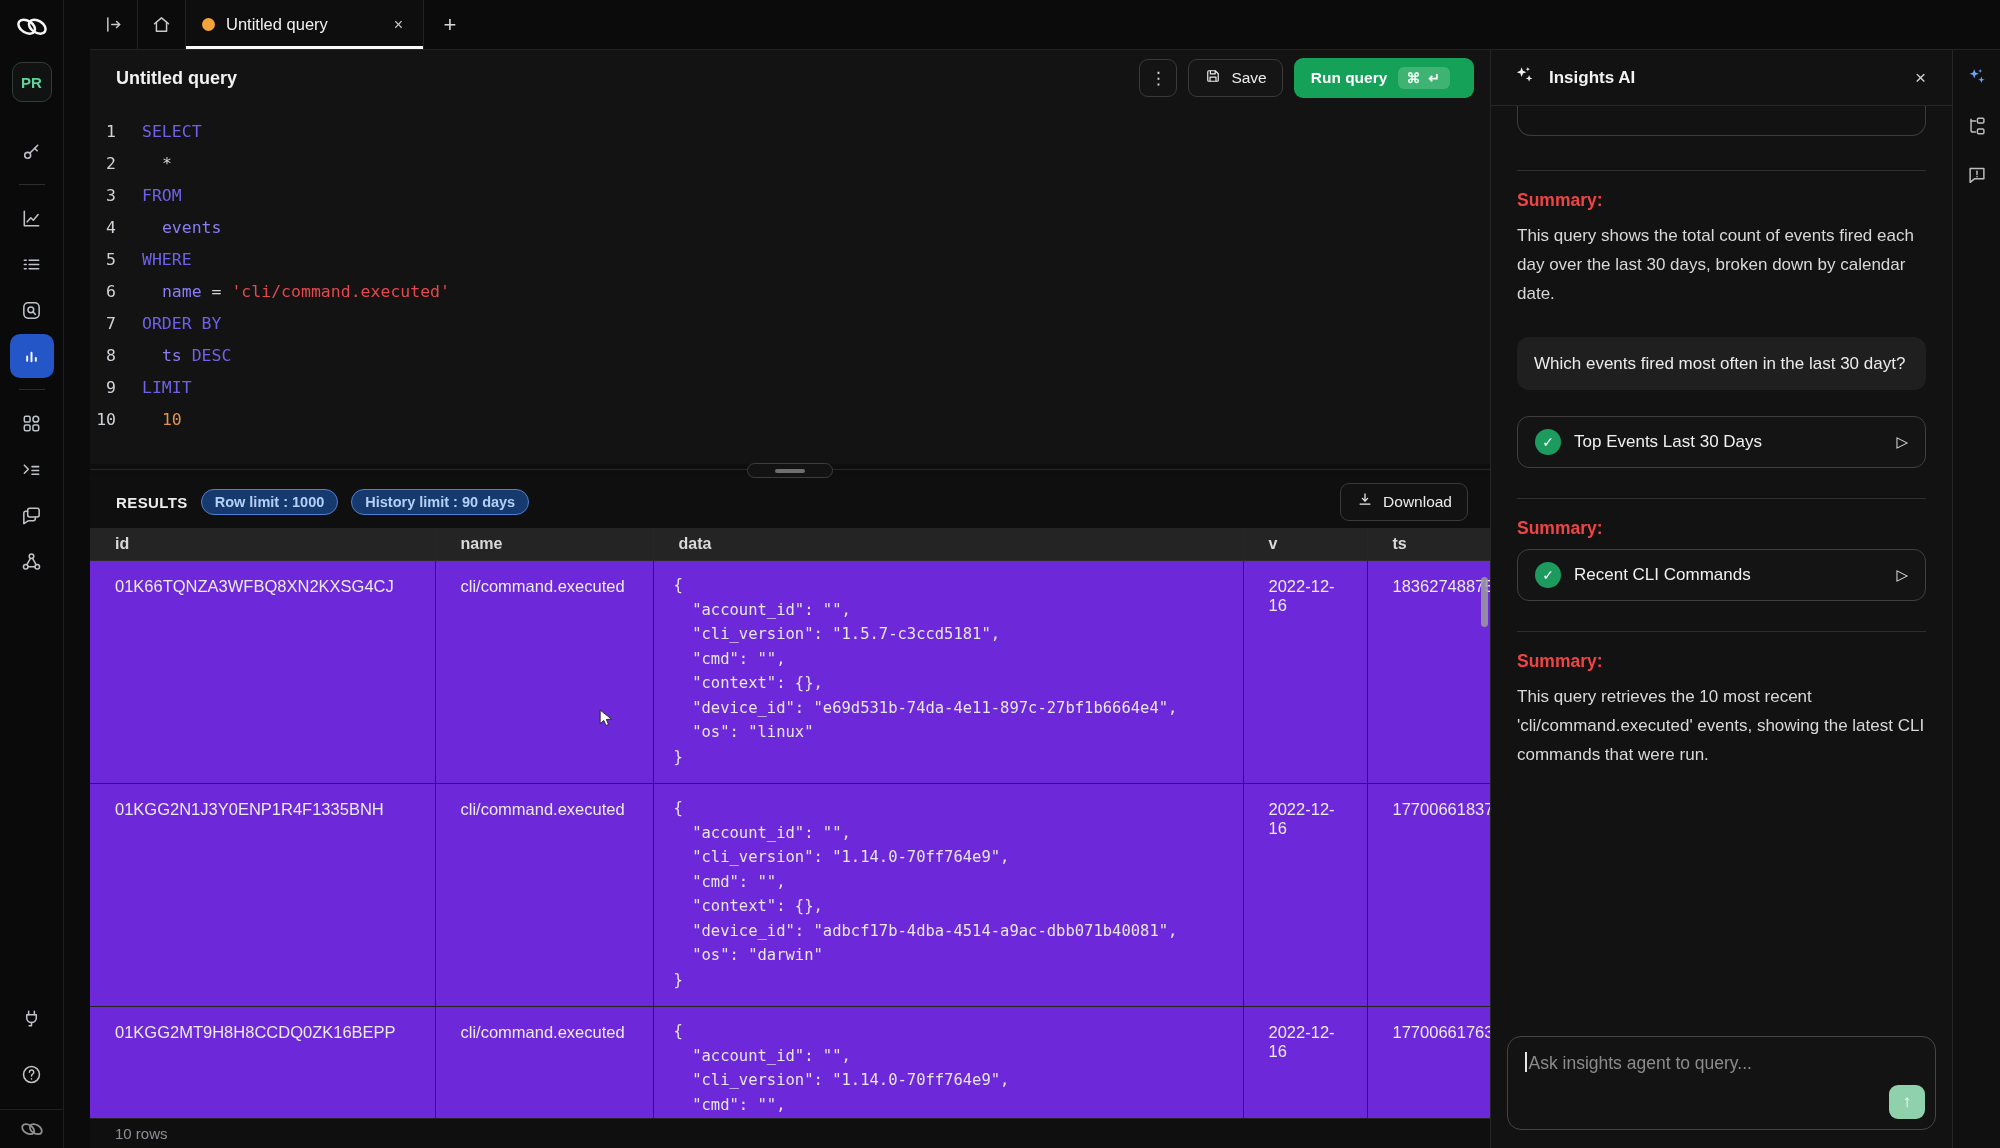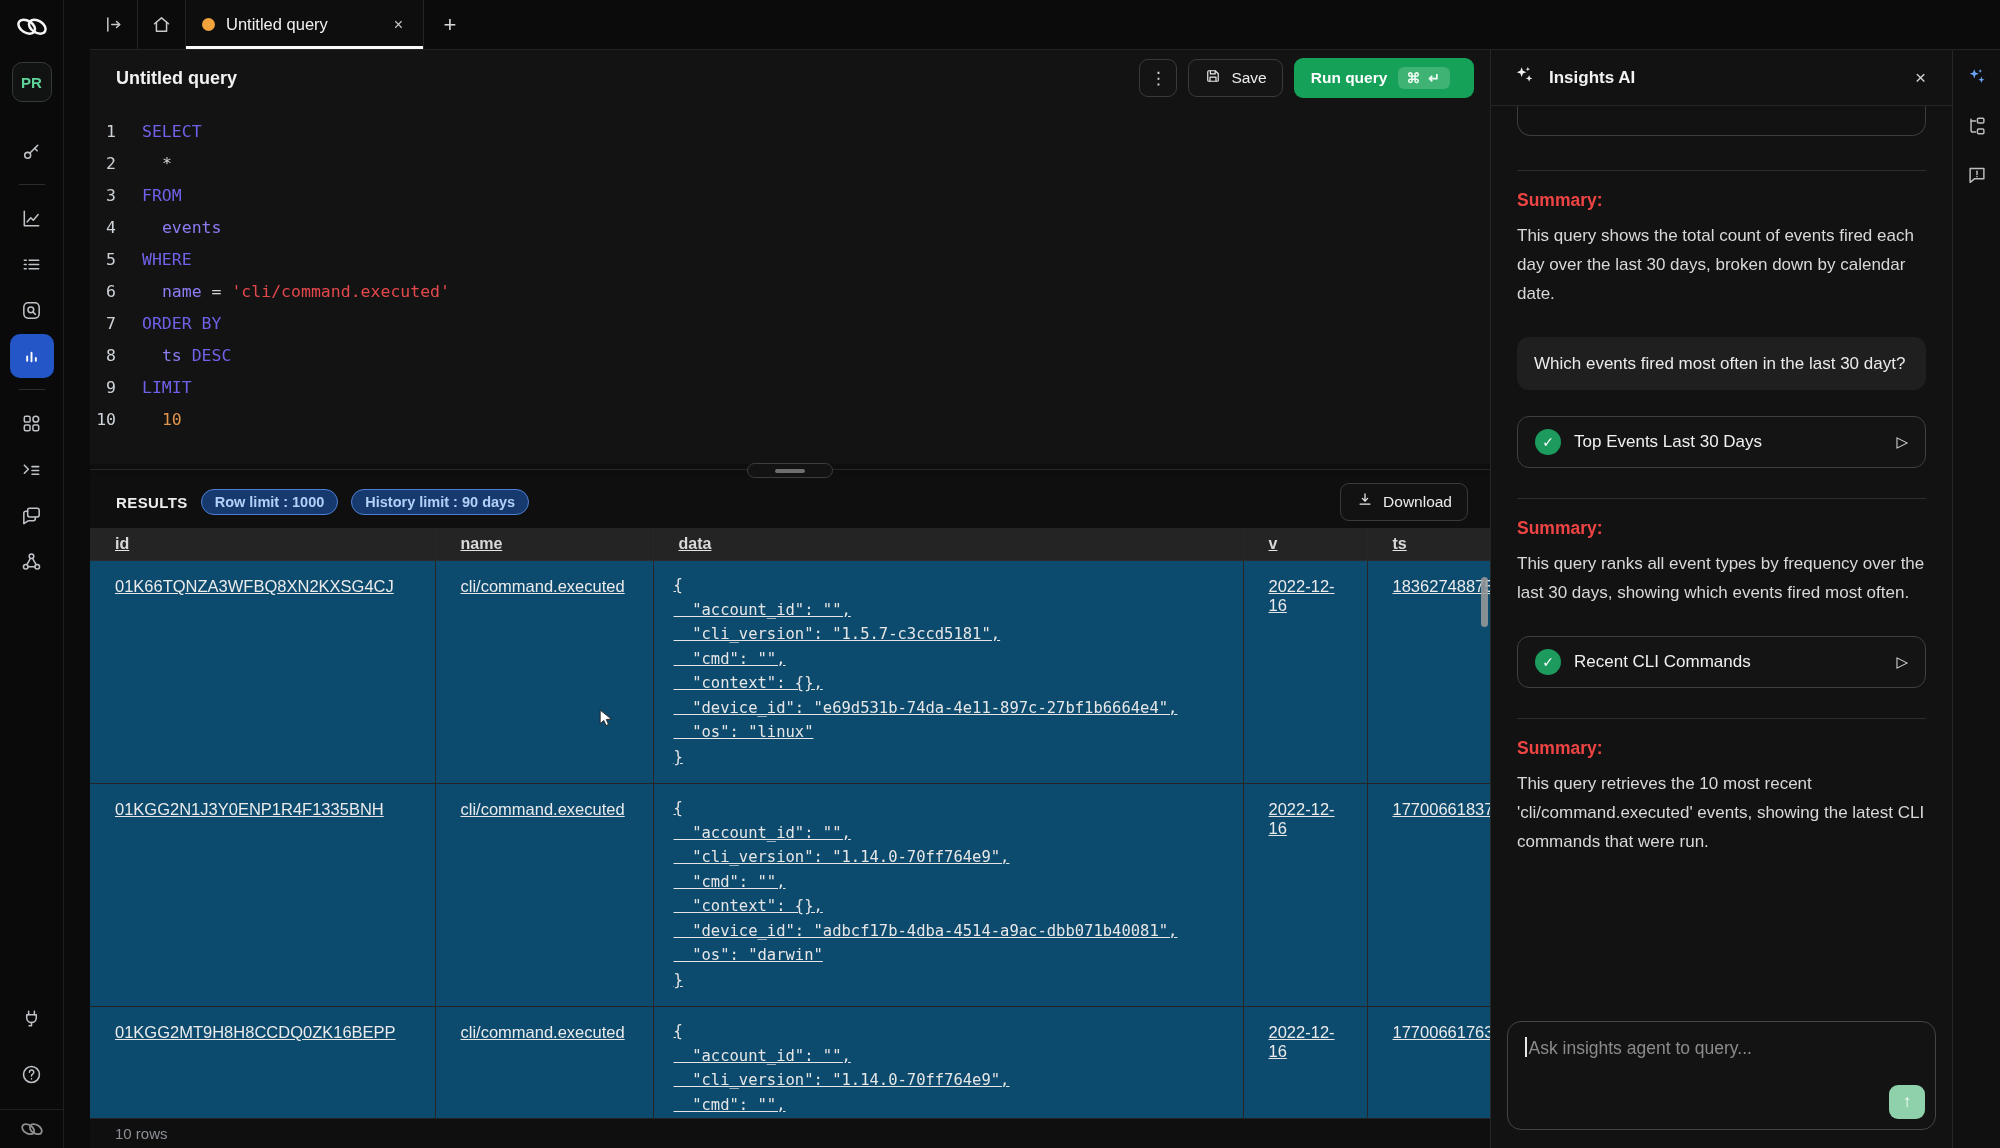--- a/index.html
+++ b/index.html
@@ -58,21 +58,21 @@
   .split-pill { position:absolute; left:50%; top:-1px; transform:translateX(-50%); width:86px; height:15px; border:1px solid #3d3d3d; border-radius:999px; background:#131313; display:flex; align-items:center; justify-content:center; cursor:row-resize; }
   .split-pill i { width:30px; height:4px; border-radius:2px; background:#6f6f6f; }
 
   .results-bar { height:52px; flex:none; display:flex; align-items:center; gap:13px; padding:0 22px 0 26px; background:#0f0f0f; }
   .results-label { font-size:15px; font-weight:bold; letter-spacing:.4px; color:#ececec; }
   .limit-badge { border:1.5px solid #4d7fd6; background:#173a6e; color:#b3d0f8; border-radius:999px; padding:4px 13px; font-size:14.5px; font-weight:600; white-space:nowrap; }
   .btn-download { margin-left:auto; height:38px; border:1px solid #3a3a3a; border-radius:9px; background:#121212; color:#ececec; font-size:15.5px; display:flex; align-items:center; gap:9px; padding:0 15px; cursor:pointer; }
   .btn-download svg { width:18px; height:18px; }
 
   table.results { width:100%; border-collapse:collapse; table-layout:fixed; }
-  .tbl-wrap { flex:1; min-height:0; overflow:hidden; background:#0c4a6e;text-decoration:underline; }
+  .tbl-wrap { flex:1; min-height:0; overflow:hidden; background:#6d28d9; }
   th,td { border-right:1px solid #272727; vertical-align:top; text-align:left; }
   th:last-child, td:last-child { border-right:none; }
   thead th { background:#242424; color:#d9d9d9; font-size:16px; font-weight:bold; padding:7px 14px 7px 25px; border-bottom:1px solid #2c2c2c; }
   tbody td { color:#ebebeb; font-size:16.5px; padding:16px 14px 16px 25px; border-bottom:1px solid #242424; }
   td.c-data { padding:12px 14px 14px 20px; }
   td.c-data pre { font-family:"DejaVu Sans Mono","Liberation Mono",monospace; font-size:15.5px; line-height:24.5px; color:#e6e6e6; }
   .col-id { width:345px; } .col-name { width:218px; } .col-data { width:590px; } .col-v { width:124px; } .col-ts { width:149px; }
   td.c-ts { white-space:nowrap; overflow:hidden; }
 
   .rows-footer { height:30px; flex:none; background:#0f0f0f; border-top:1px solid #242424; display:flex; align-items:center; padding:0 25px; color:#8d9197; font-size:15px; }
@@ -90,21 +90,21 @@
   .ins-div { border-top:1px solid #2d2d2d; margin:0 0 19px; }
   .ins-run + .ins-div, .ins-user + .ins-div { margin-top:30px; }
   .sum-head { font-size:17.5px; font-weight:bold; color:#ef4444; margin-bottom:10px; }
   .sum-text { font-size:17px; line-height:29px; color:#d8d8d8; margin-bottom:29px; }
   .ins-user { background:#1e1f1e; border-radius:12px; padding:13px 17px; font-size:17px; line-height:27px; color:#eaeaea; margin-bottom:26px; }
   .ins-run { border:1px solid #404040; border-radius:12px; padding:12px 17px; display:flex; align-items:center; gap:13px; margin-bottom:28px; cursor:pointer; background:#141414; }
   .run-check { width:26px; height:26px; border-radius:50%; background:#1d9b5e; color:#fff; font-size:14px; display:flex; align-items:center; justify-content:center; flex:none; }
   .run-label { font-size:17px; color:#f0f0f0; }
   .run-play { margin-left:auto; color:#e8e8e8; font-size:15px; }
   .ins-input-wrap { flex:none; padding:10px 16px 18px; }
-  .ins-input { position:relative; height:109px; border:1px solid #454545; border-radius:14px; background:#131313; padding:15px 17px; }
+  .ins-input { position:relative; height:94px; border:1px solid #454545; border-radius:14px; background:#131313; padding:15px 17px; }
   .caret { display:inline-block; width:1.5px; height:20px; background:#e8e8e8; vertical-align:-3px; margin-right:2px; }
   .placeholder { color:#8b8b8b; font-size:17.5px; }
   .send-btn { position:absolute; right:10px; bottom:10px; width:36px; height:34px; border:none; border-radius:9px; background:#8ed1aa; color:#fff; font-size:17px; display:flex; align-items:center; justify-content:center; cursor:pointer; }
 
   
   .rail-right { width:48px; flex:none; border-left:1px solid #262626; background:#101010; display:flex; flex-direction:column; align-items:center; padding-top:16px; gap:27px; }
   .rr-item { color:#bdbdbd; cursor:pointer; }
   .rr-item svg { width:22px; height:22px; }
   .rr-item.active { color:#6ba4f8; }
 
@@ -443,21 +443,20 @@
             </div>
             <div class="ins-user">Which events fired most often in the last 30 dayt?</div>
             <div class="ins-run">
               <span class="run-check">✓</span>
               <span class="run-label">Top Events Last 30 Days</span>
               <span class="run-play">▷</span>
             </div>
             <div class="ins-div"></div>
             <div>
               <div class="sum-head">Summary:</div>
-              <div class="sum-text">This query ranks all event types by frequency over the last 30 days, showing which events fired most often.</div>
             </div>
             <div class="ins-run">
               <span class="run-check">✓</span>
               <span class="run-label">Recent CLI Commands</span>
               <span class="run-play">▷</span>
             </div>
             <div class="ins-div"></div>
             <div>
               <div class="sum-head">Summary:</div>
               <div class="sum-text">This query retrieves the 10 most recent 'cli/command.executed' events, showing the latest CLI commands that were run.</div>

